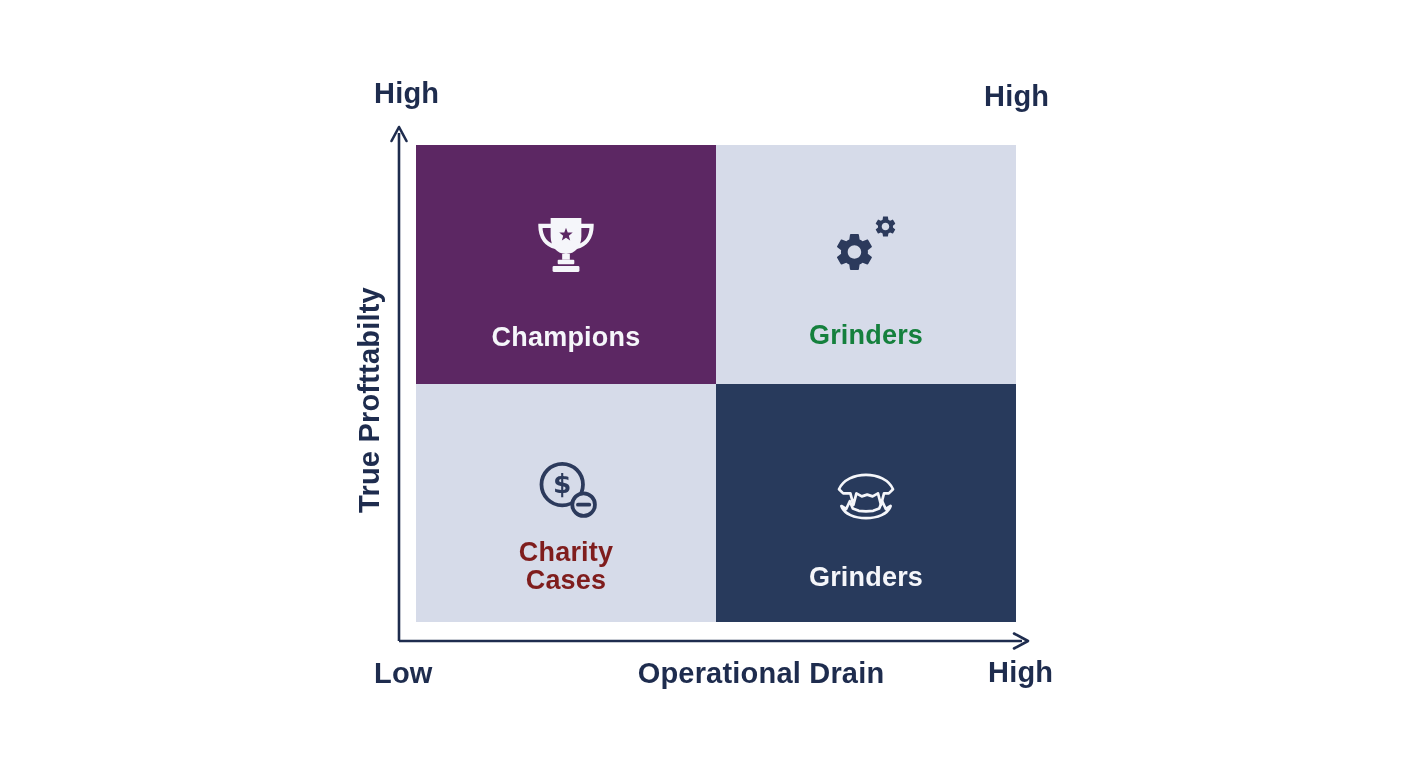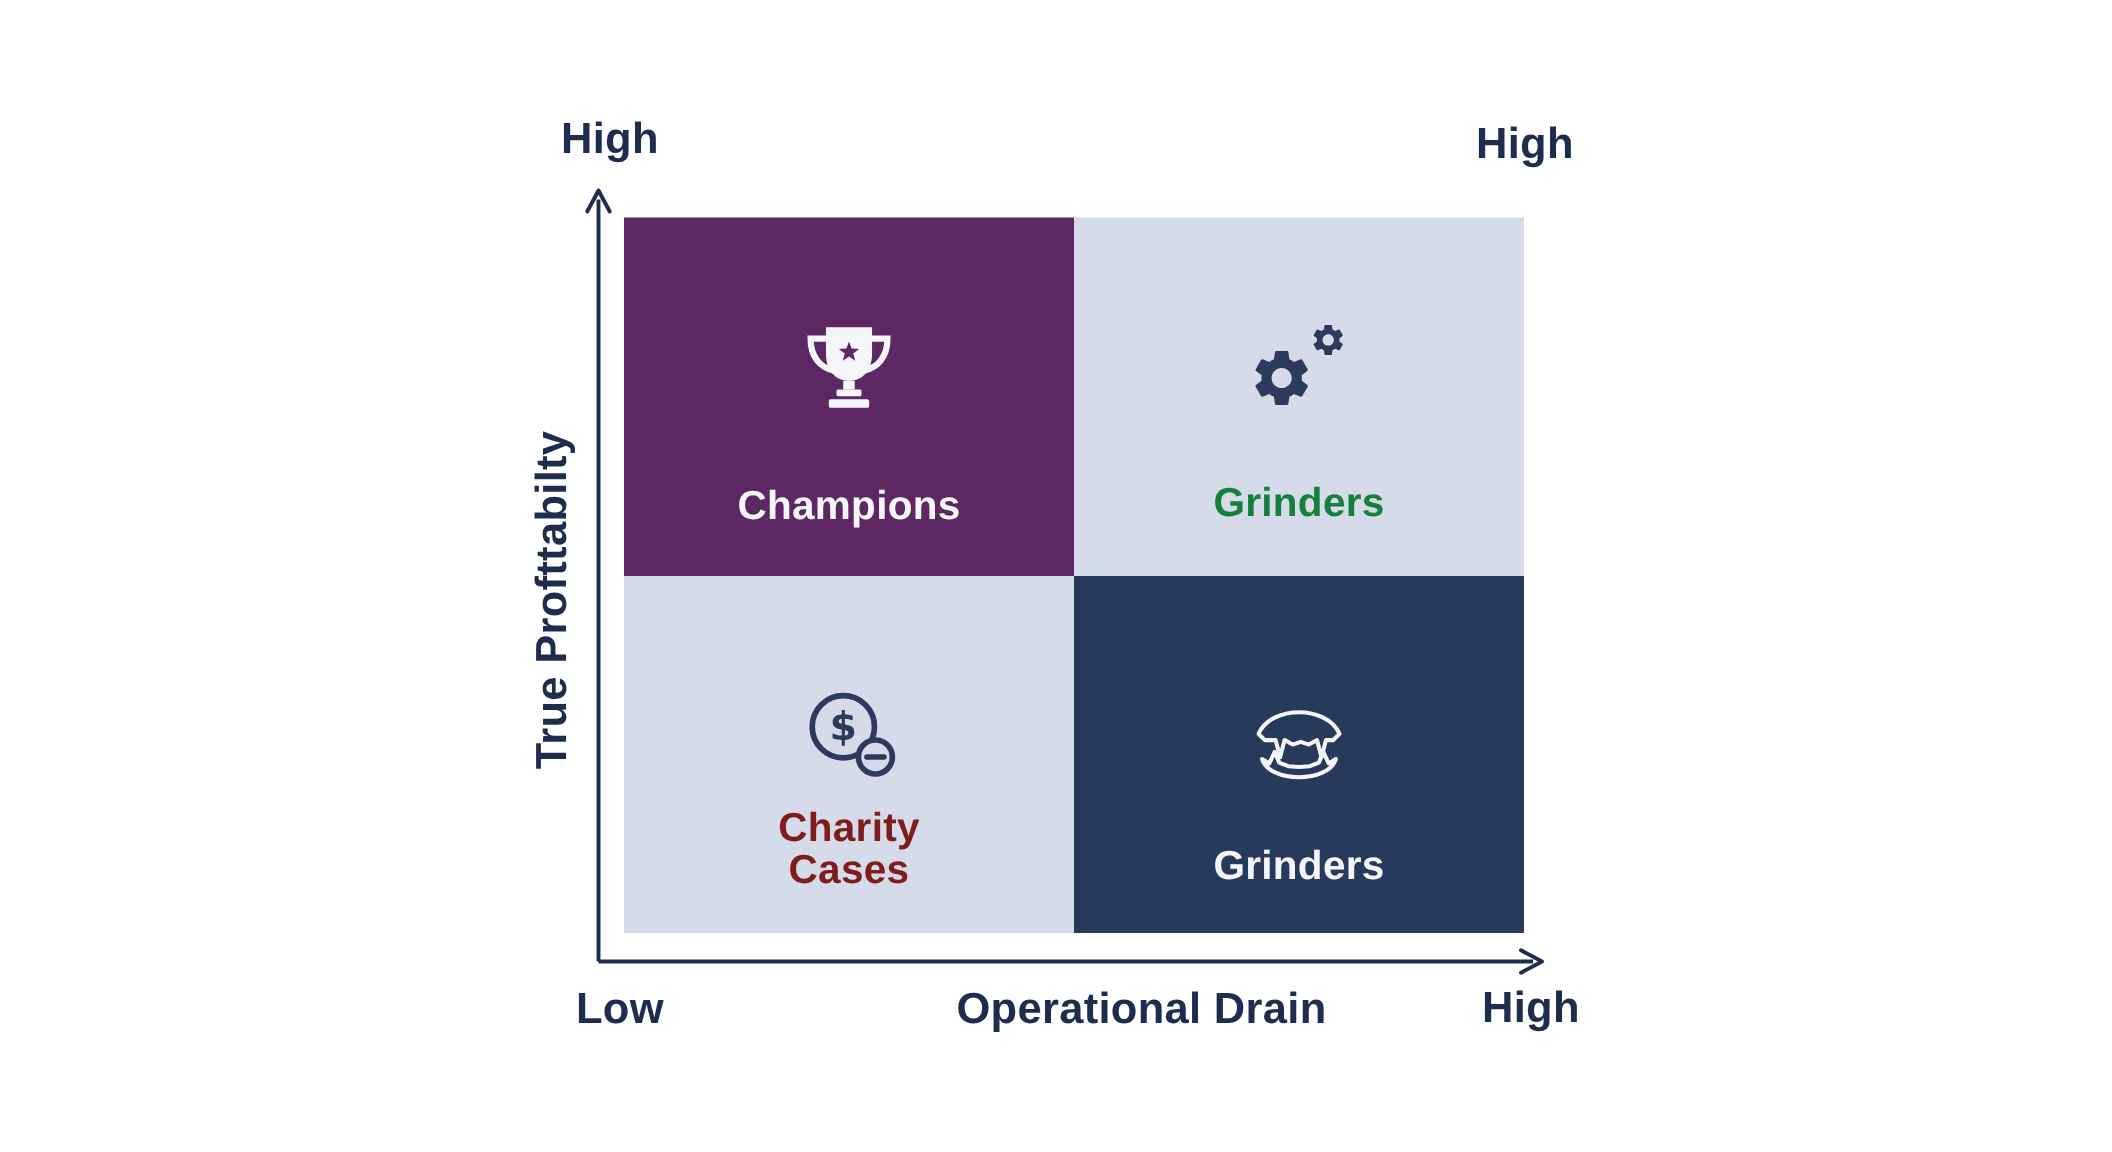--- a/index.html
+++ b/index.html
@@ -16,21 +16,21 @@
     position: absolute;
     color: var(--ink);
     font-weight: 700;
     font-size: 29px;
     letter-spacing: 0.2px;
     white-space: nowrap;
   }
   .y-high   { left: 374px; top: 77px; }
   .tr-high  { left: 984px; top: 80px; }
   .y-title  { left: 369px; top: 400px; transform: translate(-50%, -50%) rotate(-90deg); }
-  .x-low    { left: 384px; top: 657px; }
+  .x-low    { left: 374px; top: 657px; }
   .x-title  { left: 713px; top: 657px; transform: translateX(-50%); margin-left: 48px; }
   .x-high   { left: 988px; top: 656px; }
 
   .matrix {
     position: absolute; left: 416px; top: 145px; width: 547px; height: 477px;
     display: grid;
     grid-template-columns: 300px 300px;
     grid-template-rows: 239px 238px;
   }
   .quadrant { position: relative; }

